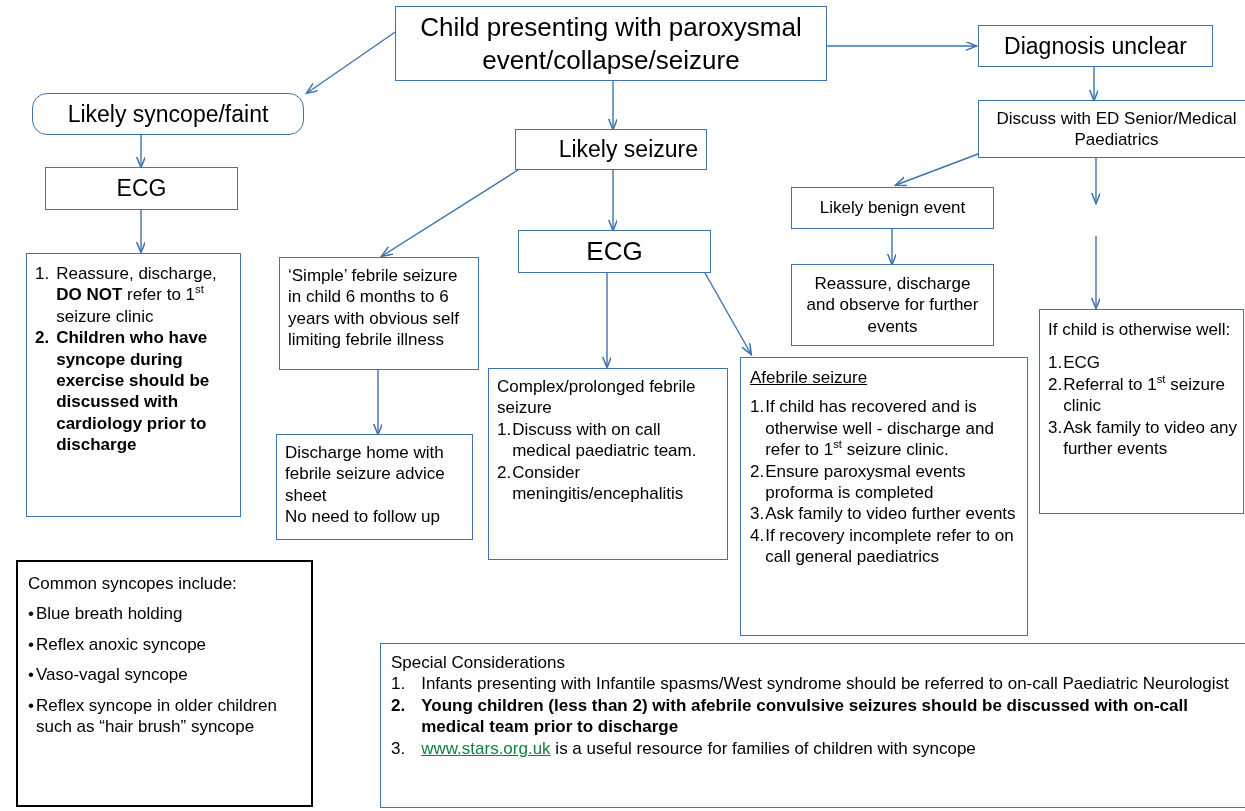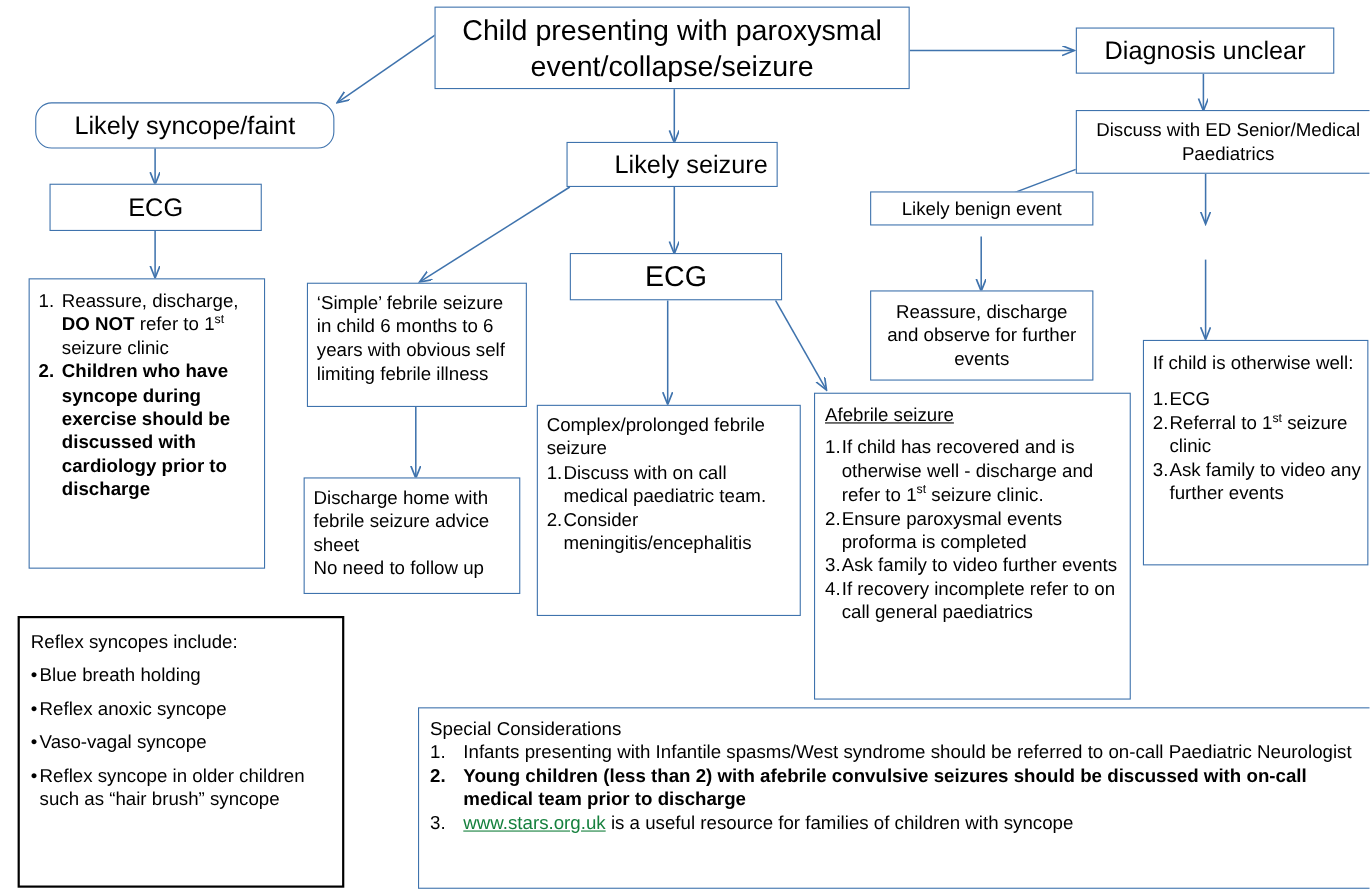--- a/index.html
+++ b/index.html
@@ -170,21 +170,21 @@
   </div>
 
   <div class="node ctr t-xl" style="left:968px;top:25px;width:235px;height:42px;">
     <span>Diagnosis unclear</span>
   </div>
 
   <div class="node ctr t-md" style="left:968px;top:100px;width:277px;height:58px;">
     <span>Discuss with ED Senior/Medical Paediatrics</span>
   </div>
 
-  <div class="node ctr t-md" style="left:781px;top:174px;width:203px;height:31px;">
+  <div class="node ctr t-md" style="left:781px;top:187px;width:203px;height:42px;">
     <span>Likely benign event</span>
   </div>
 
   <div class="node ctr t-md" style="left:781px;top:264px;width:203px;height:82px;">
     <span>Reassure, discharge and observe for further events</span>
   </div>
 
 
   <div class="node lft t-md" style="left:1029px;top:309px;width:205px;height:205px;padding:9px 5px 6px 8px;">
     <div style="margin-bottom:12px;">If child is otherwise well:</div>
@@ -198,21 +198,21 @@
         <span class="txt">Referral to 1<sup>st</sup> seizure clinic</span>
       </li>
       <li>
         <span class="num num-gap-n">3.</span>
         <span class="txt">Ask family to video any further events</span>
       </li>
     </ul>
   </div>
 
   <div class="node black lft t-md" style="left:6px;top:560px;width:297px;height:247px;padding:11px 8px 8px 10px;">
-    <div>Reflex syncopes include:</div>
+    <div>Common syncopes include:</div>
     <div class="sp"></div>
     <div class="bul">
       <span class="dot">•</span>
       <span>Blue breath holding</span>
     </div>
     <div class="sp"></div>
     <div class="bul">
       <span class="dot">•</span>
       <span>Reflex anoxic syncope</span>
     </div>

